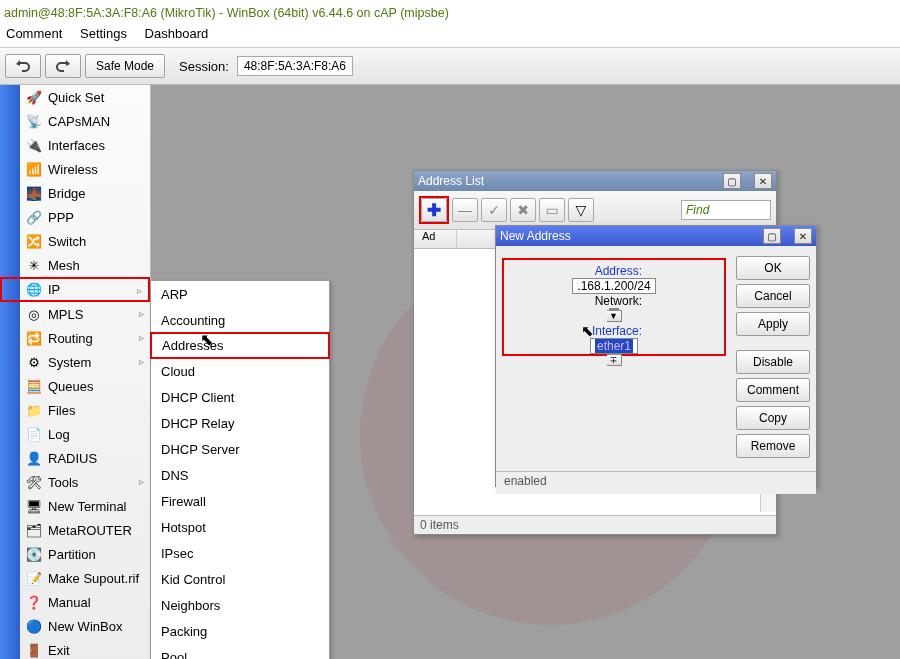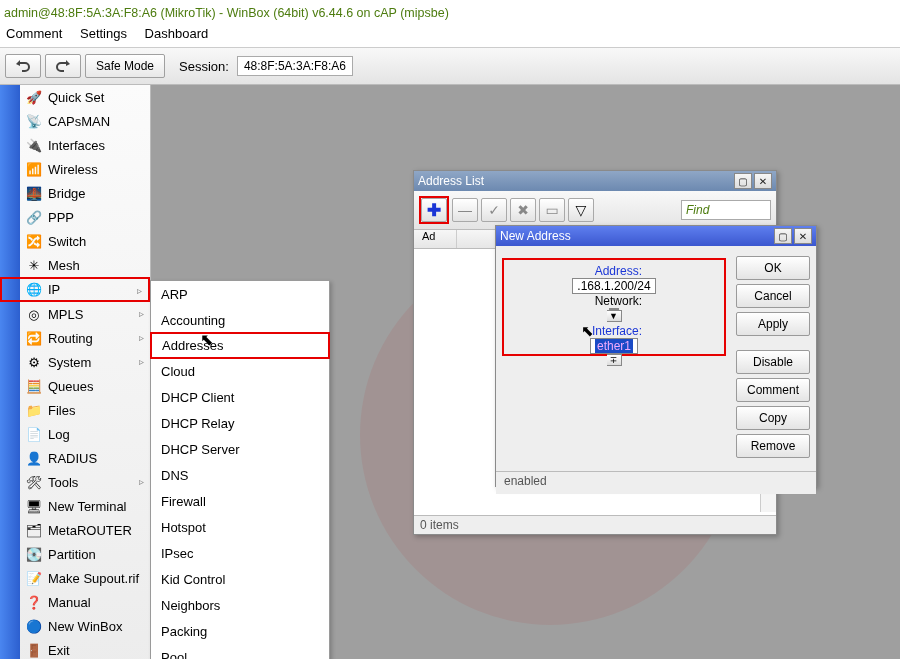--- a/index.html
+++ b/index.html
@@ -22,21 +22,21 @@
 .sitem .arrow{position:absolute;right:6px;top:6px;font-size:10px;color:#888;}
 .submenu{position:absolute;left:150px;top:195px;width:178px;background:#fff;border:1px solid #9a9a9a;box-shadow:2px 2px 4px rgba(0,0,0,.2);z-index:2;}
 .subitem{height:22px;padding:2px 10px;font-size:13px;display:flex;align-items:center;}
 .subitem.sel{border:2px solid #e60000;margin:-1px;height:19px;}
 .cursor{position:absolute;left:200px;top:245px;z-index:5;font-size:16px;color:#000;}
 
 .wm{position:absolute;left:300px;top:150px;width:500px;height:400px;opacity:0.07;z-index:0;}
 .wm svg{width:100%;height:100%;}
 
 .win{position:absolute;border:1px solid #8a8a8a;background:#eee;box-shadow:2px 2px 5px rgba(0,0,0,.25);}
-.win-titlebar{height:20px;background:linear-gradient(#8fa7c6,#6c89b0);color:#fff;display:flex;align-items:center;padding:0 4px;font-size:12px;}
+.win-titlebar{height:20px;background:linear-gradient(#8fa7c6,#6c89b0);color:#fff;display:flex;align-items:center;padding:0 4px;font-size:12px;gap:11px;}
 .win-titlebar .t{flex:1;}
 .win-titlebar .ctl{width:16px;height:14px;background:linear-gradient(#f6f6f6,#ddd);border:1px solid #888;margin-left:2px;display:flex;align-items:center;justify-content:center;font-size:10px;color:#222;}
 
 #w-addrlist{left:413px;top:85px;width:362px;height:363px;z-index:4;}
 #w-addrlist .body{background:#eee;height:339px;position:relative;}
 #al-toolbar{height:32px;background:linear-gradient(#f8f8f8,#e4e4e4);border-bottom:1px solid #bbb;display:flex;align-items:center;padding:3px 5px;gap:3px;}
 .ibtn{width:24px;height:22px;border:1px solid #a9a9a9;background:linear-gradient(#fff,#e3e3e3);border-radius:2px;display:flex;align-items:center;justify-content:center;font-size:14px;}
 .ibtn.disabled{color:#888;}
 .ibtn.plus{color:#1b36d6;font-weight:bold;font-size:17px;}
 .plusbox{border:2px solid #e60000;padding:0;display:inline-block;}

